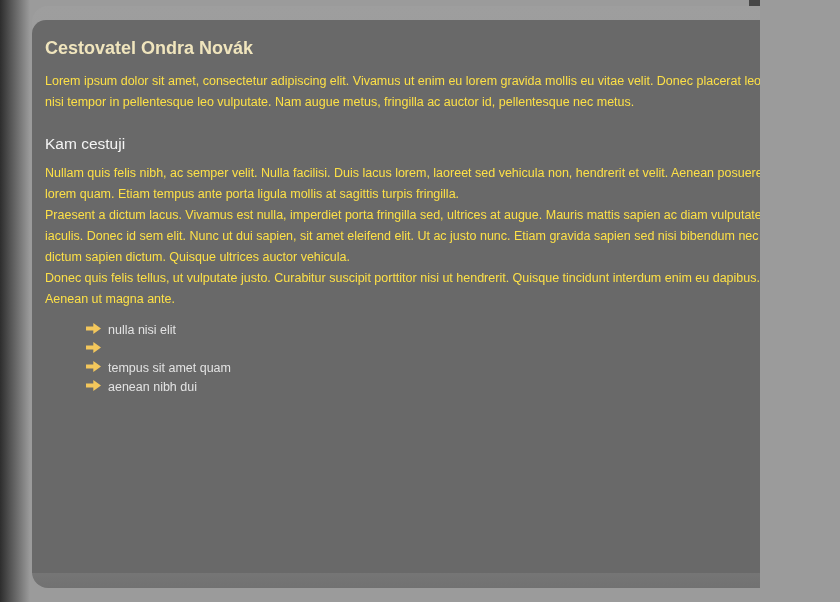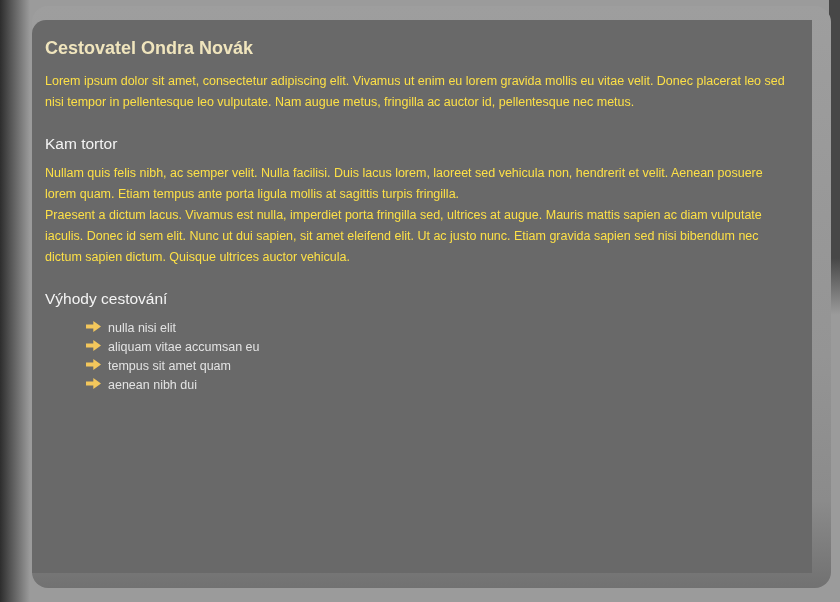--- a/index.html
+++ b/index.html
@@ -2,21 +2,21 @@
 <html><head>
 <meta charset="utf-8">
 <style>
   html, body { margin: 0; padding: 0; }
   body {
     font-family: "Liberation Sans", "DejaVu Sans", sans-serif;
     background: #9b9b9b;
   }
   .viewport {
     position: relative;
-    width: 840px;
+    width: 760px;
     height: 602px;
     background: #9b9b9b;
     overflow: hidden;
   }
   .edge-left {
     position: absolute;
     left: 0; top: 0; bottom: 0;
     width: 30px;
     background: linear-gradient(to right, #2d2d2d 0%, #555555 35%, rgba(155,155,155,0) 100%);
   }
@@ -89,43 +89,42 @@
   <div class="edge-left"></div>
   <div class="edge-right"></div>
 
   <div class="outer">
     <div class="panel">
 
       <h1 class="title">Cestovatel Ondra Novák</h1>
 
       <p class="para">Lorem ipsum dolor sit amet, consectetur adipiscing elit. Vivamus ut enim eu lorem gravida mollis eu vitae velit. Donec placerat leo sed nisi tempor in pellentesque leo vulputate. Nam augue metus, fringilla ac auctor id, pellentesque nec metus.</p>
 
-      <h2 class="heading">Kam tortor</h2>
+      <h2 class="heading">Kam cestuji</h2>
       <p class="para">Nullam quis felis nibh, ac semper velit. Nulla facilisi. Duis lacus lorem, laoreet sed vehicula non, hendrerit et velit. Aenean posuere lorem quam. Etiam tempus ante porta ligula mollis at sagittis turpis fringilla.</p>
       <p class="para">Praesent a dictum lacus. Vivamus est nulla, imperdiet porta fringilla sed, ultrices at augue. Mauris mattis sapien ac diam vulputate iaculis. Donec id sem elit. Nunc ut dui sapien, sit amet eleifend elit. Ut ac justo nunc. Etiam gravida sapien sed nisi bibendum nec dictum sapien dictum. Quisque ultrices auctor vehicula.</p>
 
 
-      <h2 class="heading">Výhody cestování</h2>
+      <p class="para">Donec quis felis tellus, ut vulputate justo. Curabitur suscipit porttitor nisi ut hendrerit. Quisque tincidunt interdum enim eu dapibus. Aenean ut magna ante.</p>
 
       <ul class="benefits">
         <li class="benefit">
           <span class="arrow">
               <svg width="15" height="11" viewBox="0 0 15 11">
                 <path d="M0 3.4h7.3V0L15 5.5 7.3 11V7.6H0z" fill="#f3c75c"></path>
               </svg>
             </span>
           <span>nulla nisi elit</span>
         </li>
         <li class="benefit">
           <span class="arrow">
               <svg width="15" height="11" viewBox="0 0 15 11">
                 <path d="M0 3.4h7.3V0L15 5.5 7.3 11V7.6H0z" fill="#f3c75c"></path>
               </svg>
             </span>
-          <span>aliquam vitae accumsan eu</span>
         </li>
         <li class="benefit">
           <span class="arrow">
               <svg width="15" height="11" viewBox="0 0 15 11">
                 <path d="M0 3.4h7.3V0L15 5.5 7.3 11V7.6H0z" fill="#f3c75c"></path>
               </svg>
             </span>
           <span>tempus sit amet quam</span>
         </li>
         <li class="benefit">

